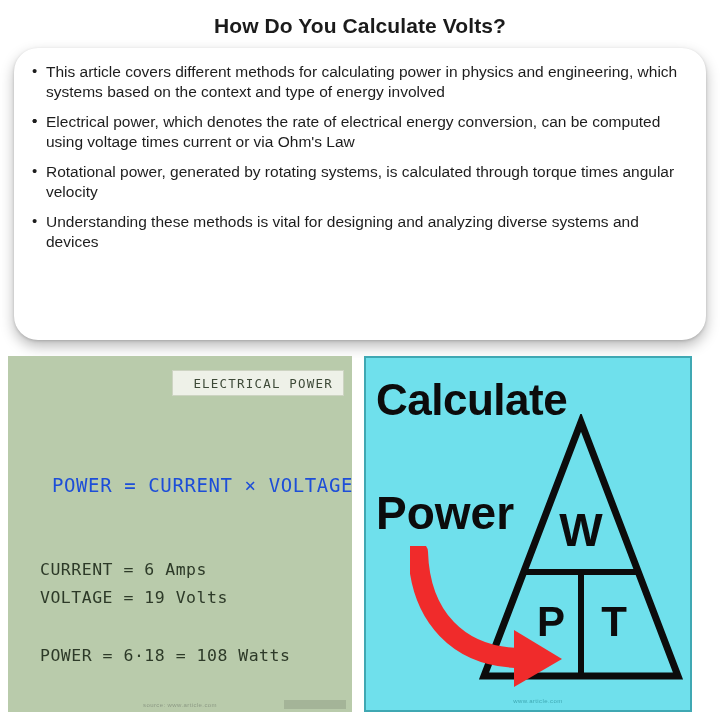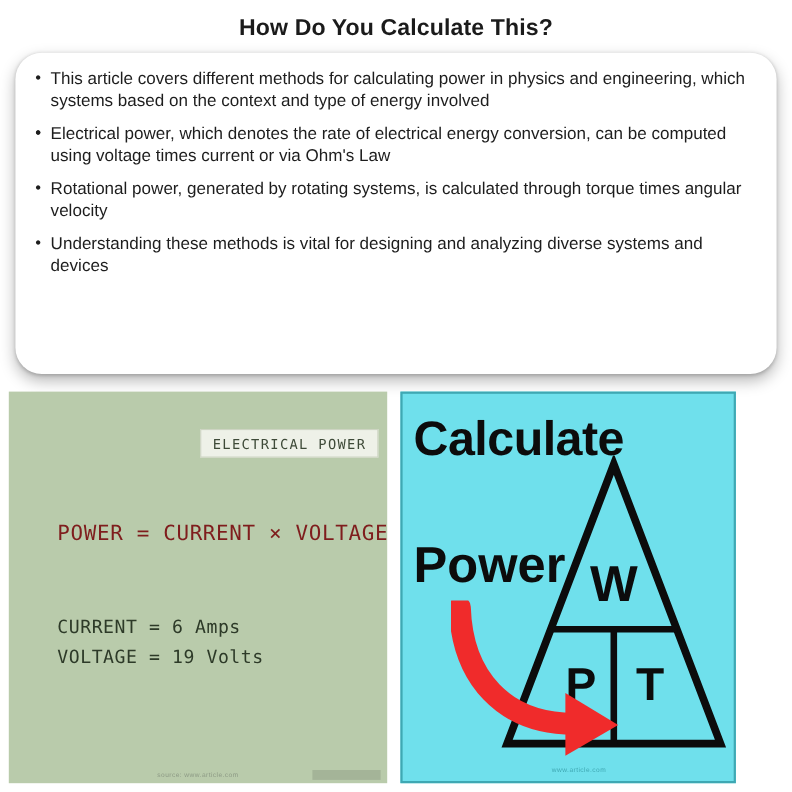--- a/index.html
+++ b/index.html
@@ -58,51 +58,50 @@
   .panel-left {
     position: absolute;
     left: 8px; top: 356px;
     width: 344px; height: 356px;
     background: #b9cbab;
     overflow: hidden;
   }
   .panel-right {
     position: absolute;
     left: 364px; top: 356px;
-    width: 305px; height: 356px;
+    width: 328px; height: 356px;
     background: #6fe0ec;
     border: 2px solid #3fa8b3;
     overflow: hidden;
   }
 
   
   .label-box {
     position: absolute;
     top: 14px; right: 8px;
     background: #eef1e8;
     border: 1px solid #cdd4c2;
-    padding: 5px 10px 4px 10px;
+    padding: 5px 10px 4px 20px;
     font-family: "DejaVu Sans Mono", monospace;
     font-size: 12.5px;
     letter-spacing: 1.2px;
     color: #3e4a38;
-    margin-top: 20px;
   }
   .eq-main {
     position: absolute;
     top: 118px; left: 44px;
     font-family: "DejaVu Sans Mono", monospace;
     font-size: 19px;
     letter-spacing: 0.6px;
-    color: #7f1d1d;
+    color: #1d4ed8;
     white-space: nowrap;
   }
   .eq-line {
     position: absolute;
-    left: 44px;
+    left: 32px;
     font-family: "DejaVu Sans Mono", monospace;
     font-size: 16.5px;
     letter-spacing: 0.5px;
     color: #2d3a28;
     white-space: nowrap;
   }
   .eq-current { top: 204px; }
   .eq-voltage { top: 232px; }
   .eq-result  { top: 290px; }
   .footer-note {
@@ -162,21 +161,21 @@
     font-size: 6px;
     color: #3fa8b3;
     letter-spacing: 0.4px;
   }
 </style>
 </head>
 <body>
 
 <div id="page">
 
-  <div class="title">How Do You Calculate This?</div>
+  <div class="title">How Do You Calculate Volts?</div>
 
   <div class="card">
     <ul class="bullets">
       <li class="bullet">
         <span class="dot">•</span>
         <span>This article covers different methods for calculating power in physics and engineering, which systems based on the context and type of energy involved</span>
       </li>
       <li class="bullet">
         <span class="dot">•</span>
       </li>
@@ -193,20 +192,21 @@
         <span>Understanding these methods is vital for designing and analyzing diverse systems and devices</span>
       </li>
     </ul>
   </div>
 
   <div class="panel-left">
     <div class="label-box">ELECTRICAL POWER</div>
     <div class="eq-main">POWER = CURRENT × VOLTAGE</div>
     <div class="eq-line eq-current">CURRENT = 6 Amps</div>
     <div class="eq-line eq-voltage">VOLTAGE = 19 Volts</div>
+    <div class="eq-line eq-result">POWER = 6·18 = 108 Watts</div>
     <div class="footer-note">source: www.article.com</div>
     <div class="footer-badge"></div>
   </div>
 
   <div class="panel-right">
     <div class="calc-word">Calculate</div>
     <div class="power-word">Power</div>
 
     <div class="tri-wrap">
       <svg width="206" height="276" viewBox="0 0 206 276">

